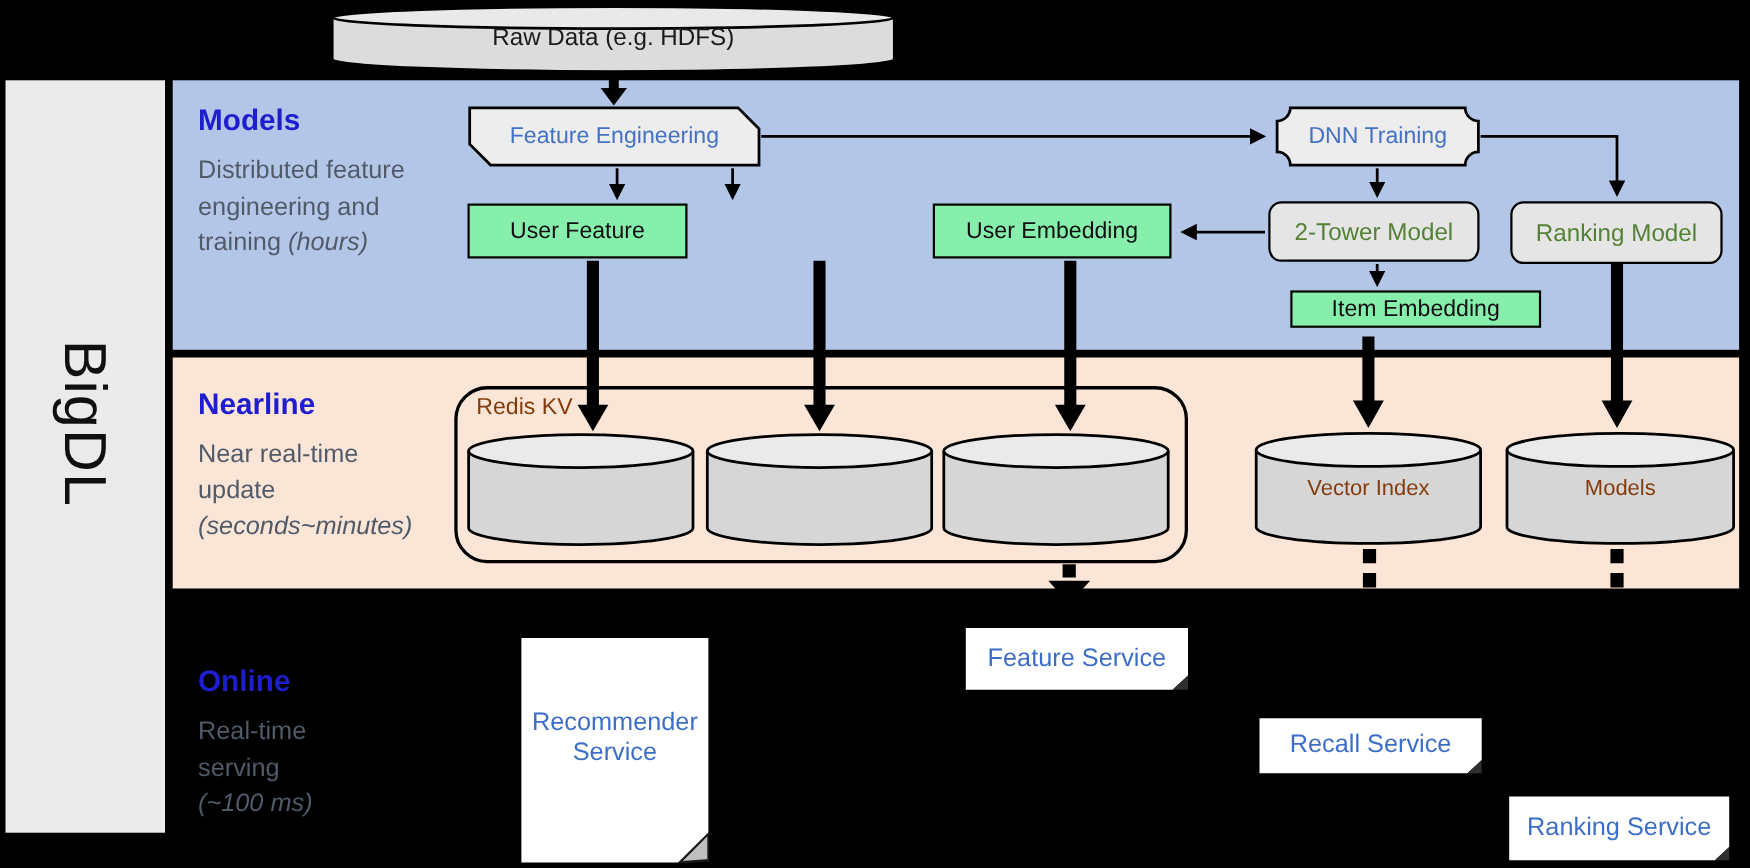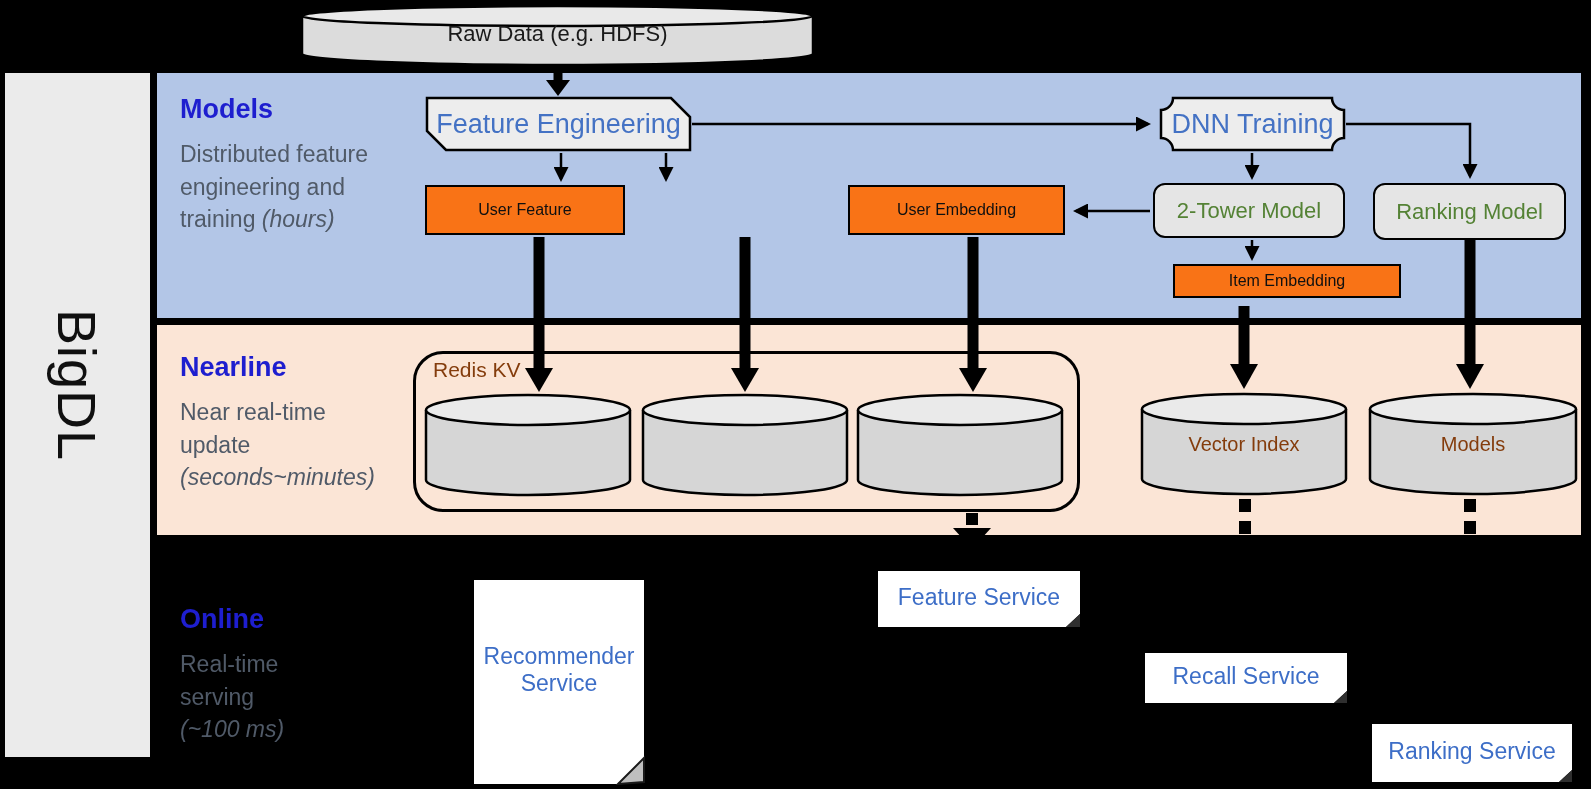--- a/index.html
+++ b/index.html
@@ -14,25 +14,25 @@
   .sidebar{left:5px;top:73px;width:145px;height:684px;background:#ebebeb;z-index:1;
     display:flex;align-items:center;justify-content:center;}
   .sidebar-text{transform:rotate(90deg);font-size:54px;color:#101010;letter-spacing:1px;white-space:nowrap;margin-top:-60px;}
   
   .caption{z-index:6;}
   .band-title{font-size:27px;font-weight:600;color:#1e1ecf;}
   .band-desc{margin-top:13px;font-size:23px;line-height:1.42;color:#505a68;}
   .band-desc .it{font-style:italic;text-align:right;}
   
   .lbl{display:flex;align-items:center;justify-content:center;text-align:center;z-index:7;}
-  .dark-node{background:#f97316;border:2.5px solid #000;color:#101010;font-size:16px;z-index:6;
+  .dark-node{background:#86efac;border:2.5px solid #000;color:#101010;font-size:21px;z-index:6;
     display:flex;align-items:center;justify-content:center;}
   .round-node{background:#e5e5e5;border:2.5px solid #000;border-radius:12px;color:#548235;font-size:22px;z-index:6;
     display:flex;align-items:center;justify-content:center;}
-  .blue-text{color:#4472c4;font-size:27px;}
+  .blue-text{color:#4472c4;font-size:21px;}
   .brown-text{color:#843c0c;font-size:20px;}
   .svc-text{color:#3d6ec7;font-size:23px;}
   .shape{z-index:5;}
   .redis-box{left:413px;top:351px;width:667px;height:161px;border:3px solid #000;border-radius:30px;z-index:2;}
   .redis-label{left:433px;top:358px;font-size:21px;color:#843c0c;z-index:6;}
   .raw-label{color:#1a1a1a;font-size:22px;}
   .arrows{left:0;top:0;z-index:4;}
 </style>
 </head>
 <body>

